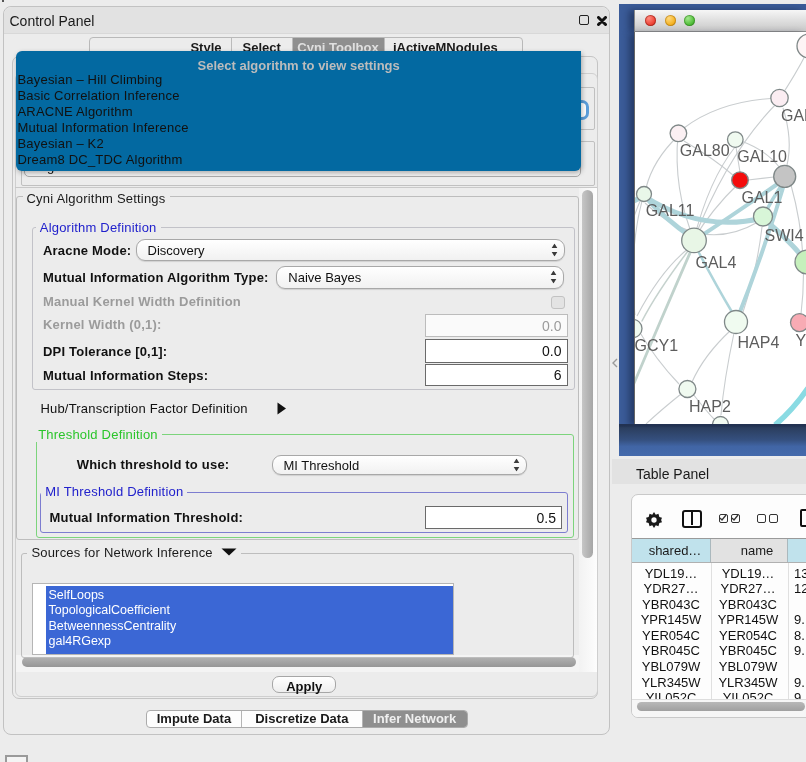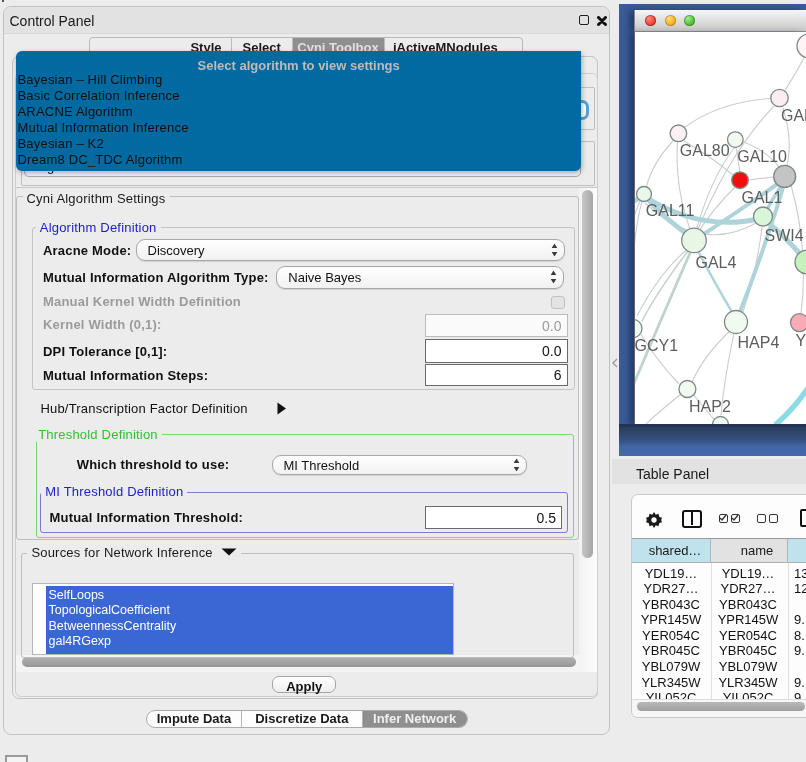--- a/index.html
+++ b/index.html
@@ -128,21 +128,21 @@
     <div class="abs" style="left:19px;top:526px;width:422px;height:72px;background:#fff;border:1px solid #b5b5b5;box-sizing:border-box;overflow:hidden;">
       <div class="abs" style="left:13px;top:1.5px;width:500px;height:68px;background:#3b67d5;color:#fff;font-size:12.5px;">
         <div style="padding:2.5px 0 0 3px;line-height:15.35px;">SelfLoops<br>TopologicalCoefficient<br>BetweennessCentrality<br>gal4RGexp</div>
       </div>
       <div class="abs" style="left:516.3px;top:4.1px;width:7.7px;height:55.5px;background:#c0c0c0;border-radius:4px;"></div>
     </div>
 
     <div class="abs" style="left:259.8px;top:618.9px;width:64px;height:17.5px;background:linear-gradient(#fff,#eee);border:1px solid #a6a6a6;border-radius:7px;box-sizing:border-box;text-align:center;"><span style="font-size:13px;font-weight:bold;color:#111;line-height:15px;">Apply</span></div>
   </div>
 
-  <div class="abs" id="bottabs" style="left:142.5px;top:703px;height:18px;width:321.5px;display:flex;border:1px solid #ababab;border-radius:9px;overflow:hidden;background:#fdfdfd;box-sizing:border-box;justify-content:space-between;">
+  <div class="abs" id="bottabs" style="left:142.5px;top:703px;height:18px;width:321.5px;display:flex;border:1px solid #ababab;border-radius:4px;overflow:hidden;background:#fdfdfd;box-sizing:border-box;justify-content:space-between;">
     <div class="seg" style="width:95px;border-right:1px solid #b5b5b5;">Impute Data</div>
     <div class="seg" style="width:121px;border-right:1px solid #b5b5b5;">Discretize Data</div>
     <div class="seg" style="width:104px;background:#8f8f8f;color:#f0f0f0;">Infer Network</div>
   </div>
 </div>
 
 <div class="abs" id="popup" style="left:16.3px;top:51px;width:564.7px;height:120px;background:#0369a1;border-radius:6px 0 6px 6px;box-shadow:1px 2px 5px rgba(0,0,0,0.30);z-index:50;">
   <div style="position:absolute;left:0;top:6.5px;width:100%;text-align:center;font-size:13px;color:#bcbcbc;font-weight:bold;">Select algorithm to view settings</div>
   <div style="position:absolute;left:1.2px;top:20.5px;font-size:13px;color:#111;line-height:16.1px;white-space:nowrap;letter-spacing:0.2px;">
     Bayesian – Hill Climbing<br>

